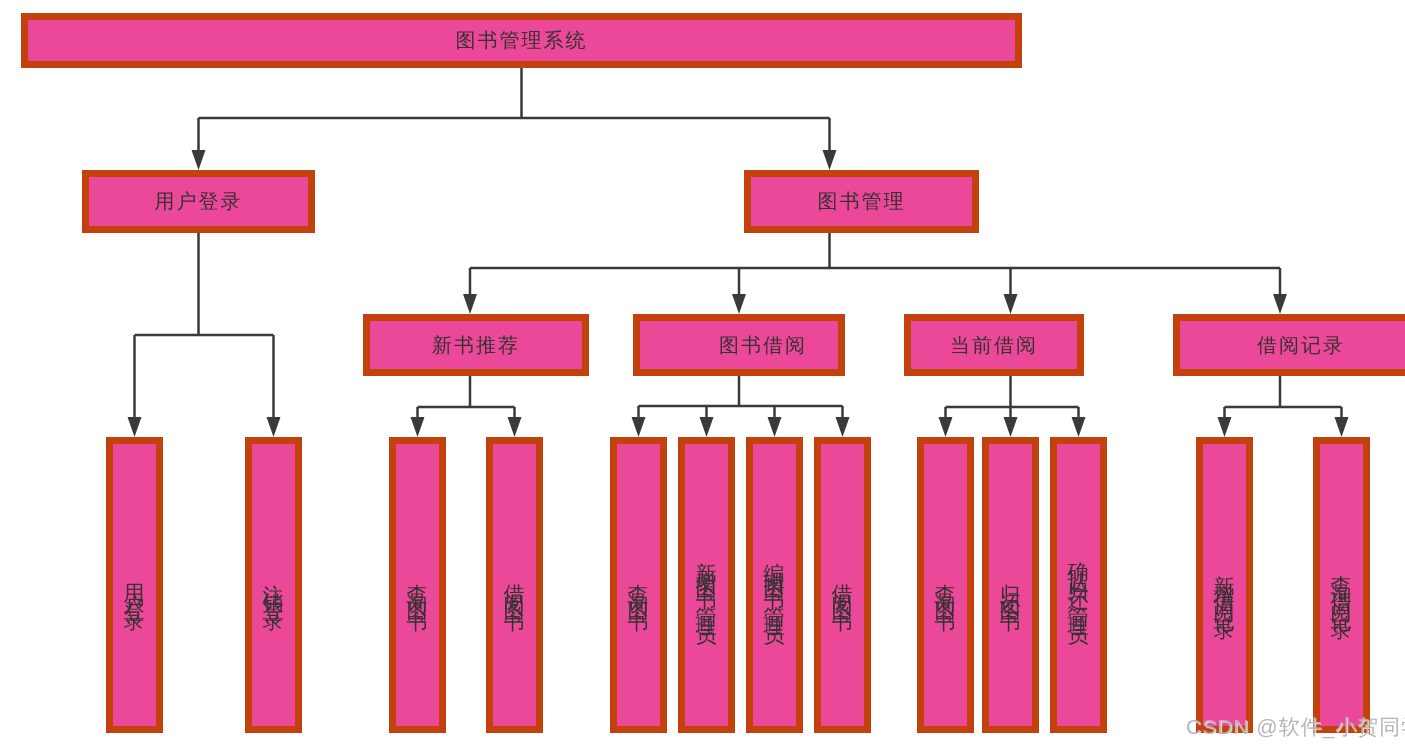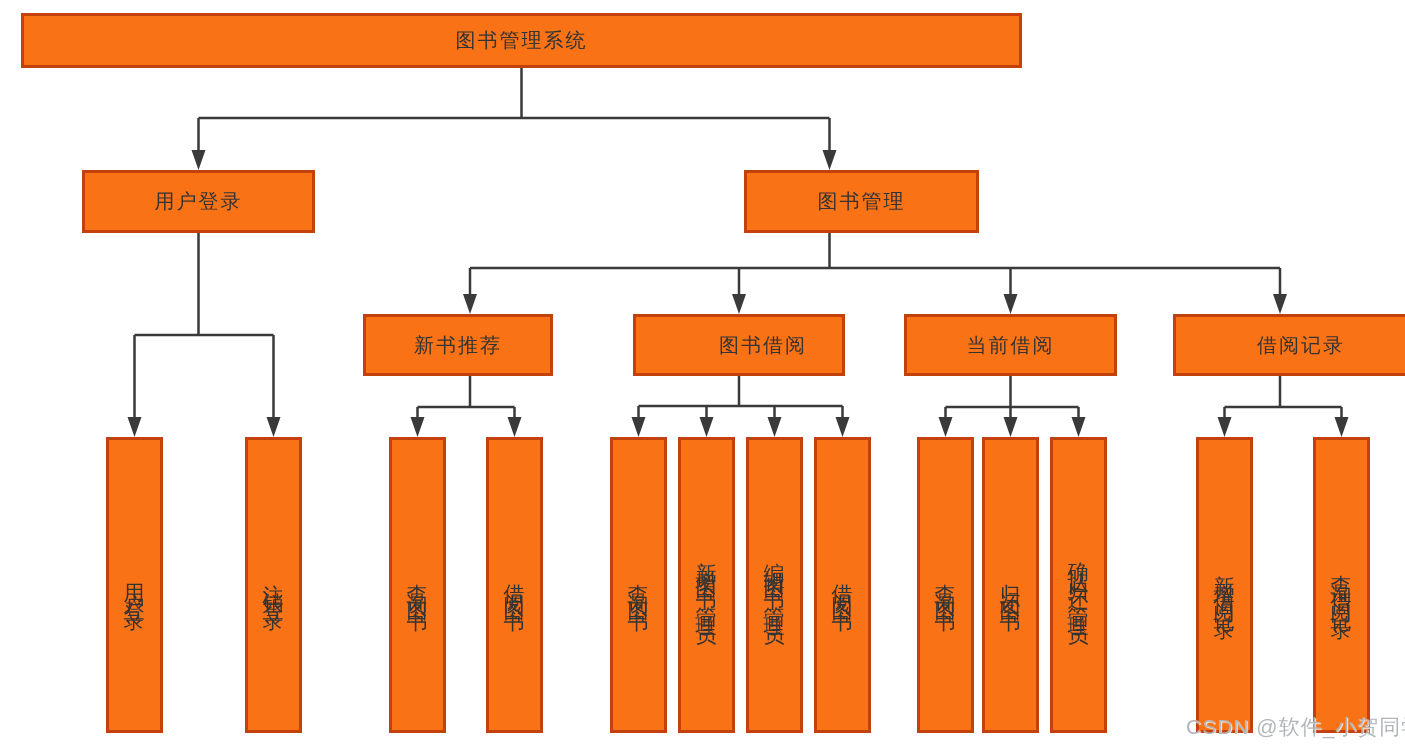--- a/index.html
+++ b/index.html
@@ -18,22 +18,22 @@
   #connectors {
     position: absolute;
     left: 0;
     top: 0;
     width: 1405px;
     height: 747px;
   }
   .box {
     position: absolute;
     box-sizing: border-box;
-    border: 3px solid #c2410c;
-    background: #f97316;
+    border: 7px solid #c2410c;
+    background: #ec4899;
     display: flex;
     align-items: center;
     justify-content: center;
     color: #333333;
   }
   .h-box {
     font-size: 20px;
     letter-spacing: 2px;
     white-space: nowrap;
   }
@@ -98,23 +98,23 @@
       <polygon points="1217.5,417 1231.5,417 1224.5,437"></polygon>
       <polygon points="1334.5,417 1348.5,417 1341.5,437"></polygon>
     </g>
   </svg>
 
   <div class="box h-box" style="left:21px; top:13px; width:1001px; height:55px;">图书管理系统</div>
 
   <div class="box h-box" style="left:82px; top:170px; width:233px; height:63px;">用户登录</div>
   <div class="box h-box" style="left:744px; top:170px; width:235px; height:63px;">图书管理</div>
 
-  <div class="box h-box" style="left:363px; top:314px; width:190px; height:62px;">新书推荐</div>
+  <div class="box h-box" style="left:363px; top:314px; width:226px; height:62px;">新书推荐</div>
   <div class="box h-box" style="left:633px; top:314px; width:212px; height:62px;padding-left:48px;">图书借阅</div>
-  <div class="box h-box" style="left:904px; top:314px; width:213px; height:62px;">当前借阅</div>
+  <div class="box h-box" style="left:904px; top:314px; width:180px; height:62px;">当前借阅</div>
   <div class="box h-box" style="left:1173px; top:314px; width:256px; height:62px;">借阅记录</div>
 
   <div class="box v-box" style="left:106px; top:437px; width:57px; height:296px;">用户登录</div>
   <div class="box v-box" style="left:245px; top:437px; width:57px; height:296px;">注销登录</div>
 
   <div class="box v-box" style="left:389px; top:437px; width:57px; height:296px;">查询图书</div>
   <div class="box v-box" style="left:486px; top:437px; width:57px; height:296px;">借阅图书</div>
 
   <div class="box v-box" style="left:610px; top:437px; width:57px; height:296px;">查询图书</div>
   <div class="box v-box" style="left:678px; top:437px; width:57px; height:296px;">新增图书（管理员）</div>

